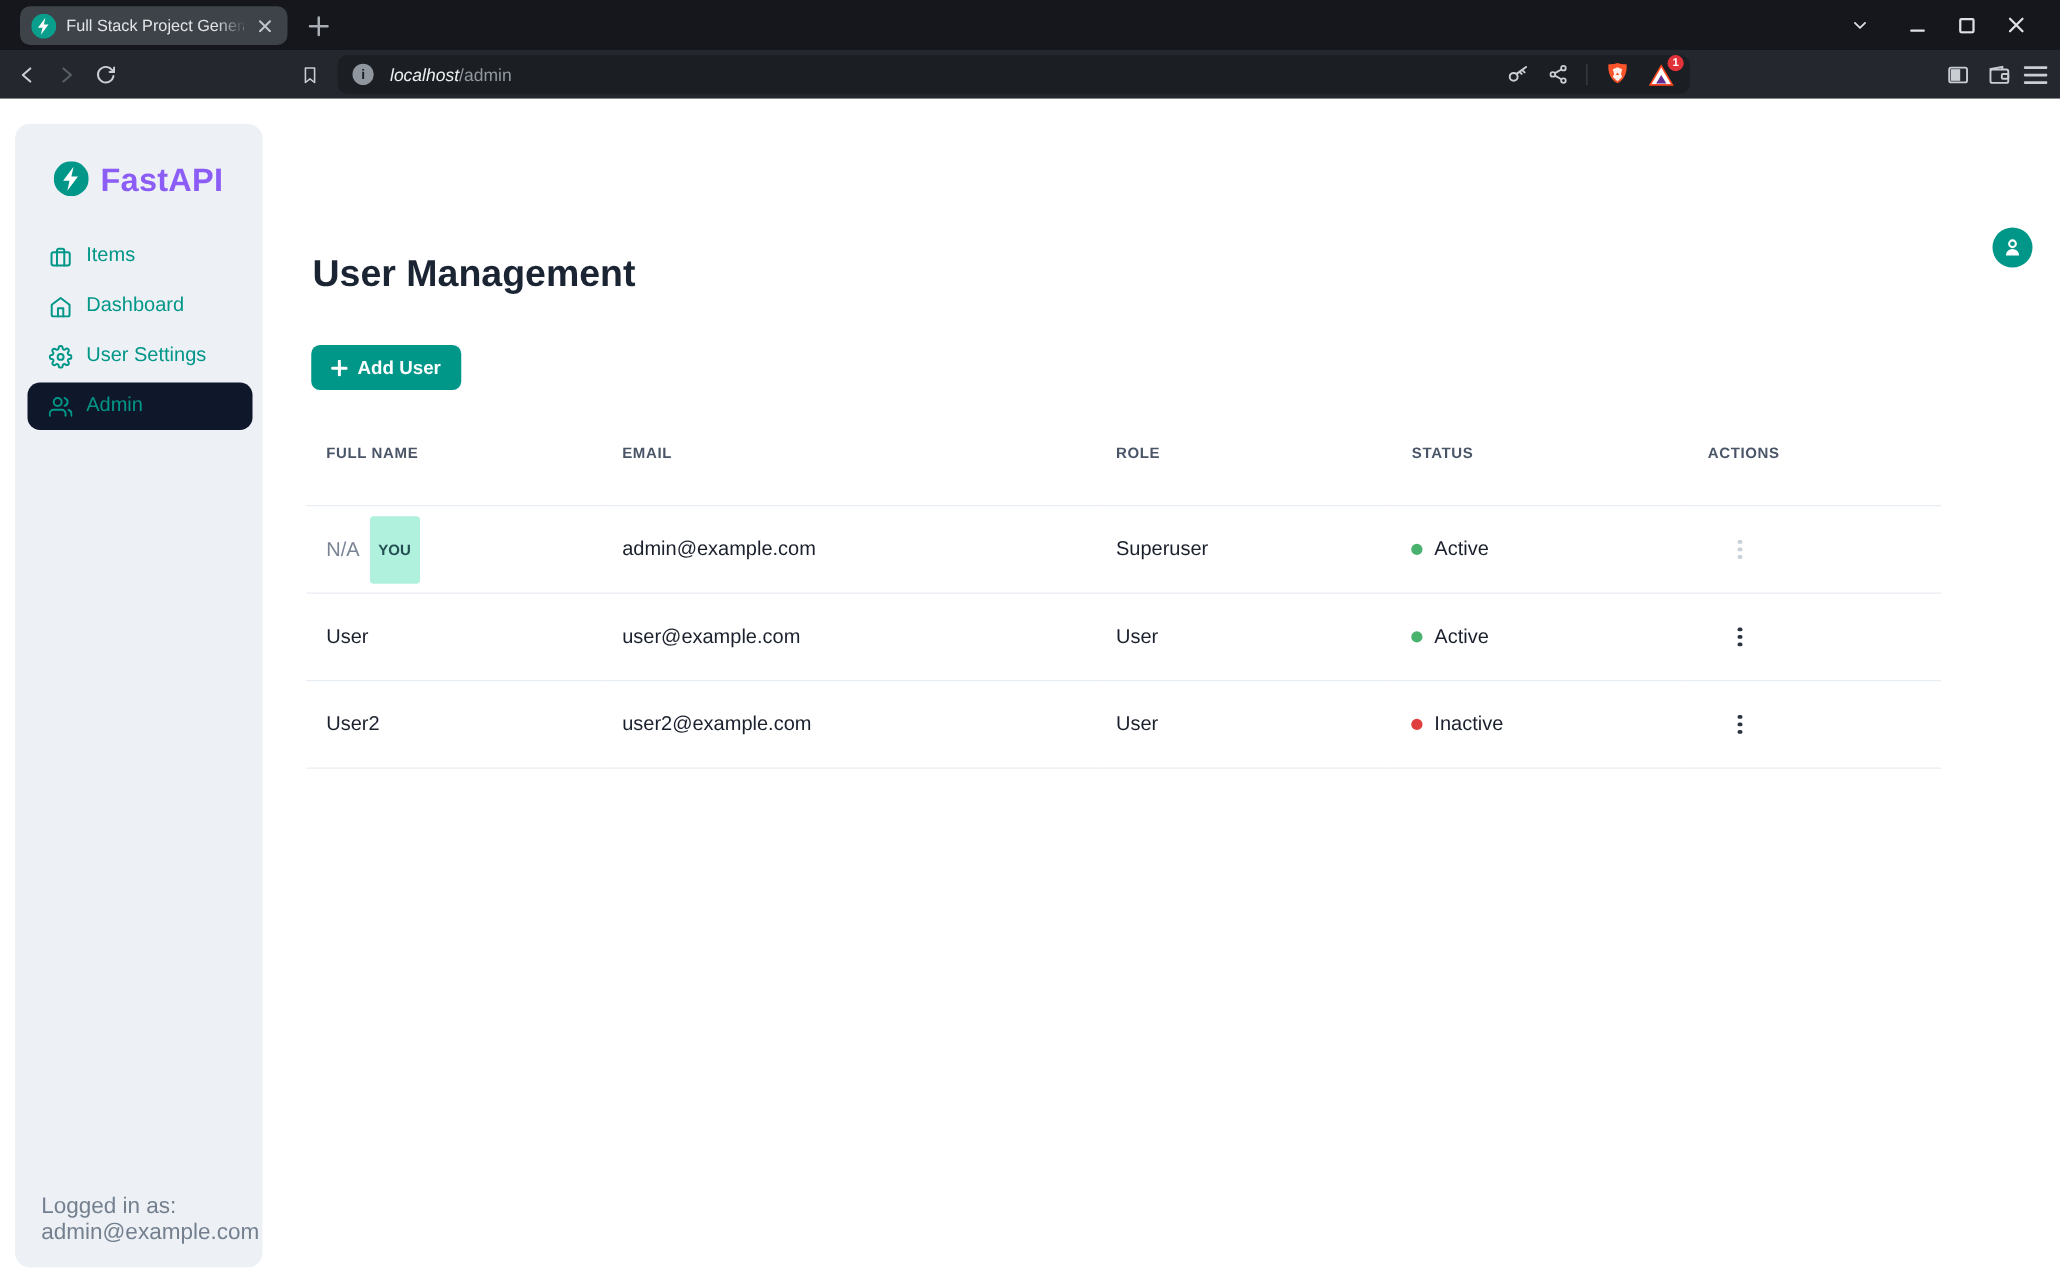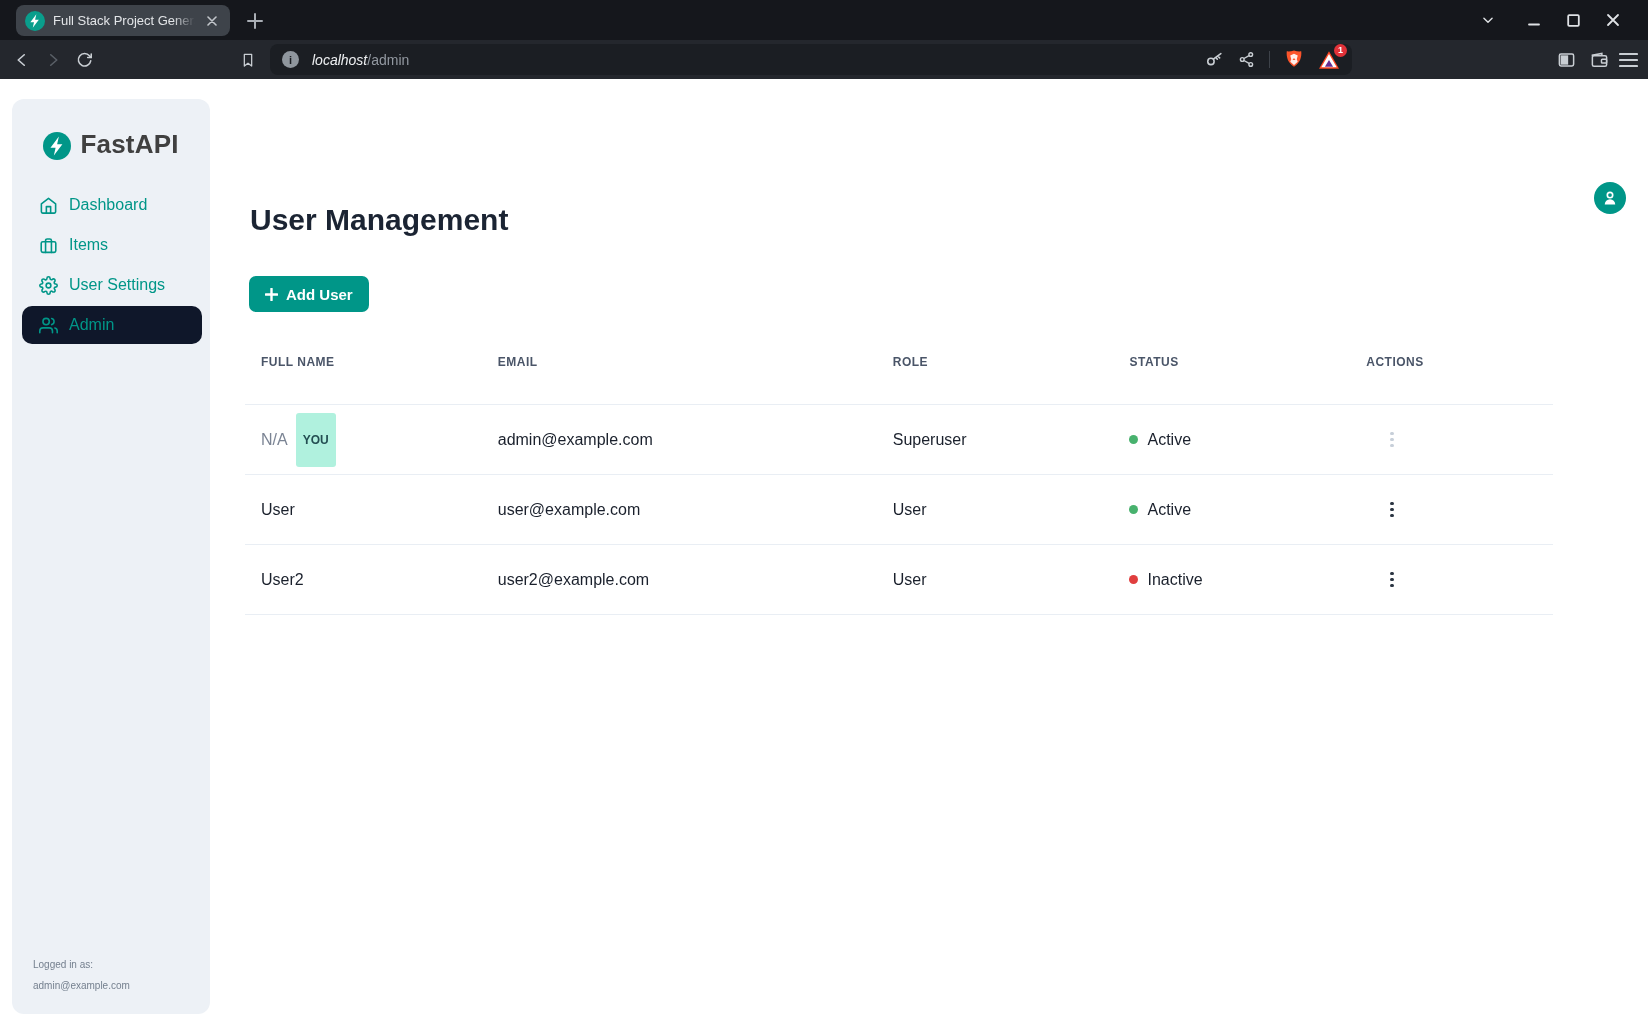--- a/index.html
+++ b/index.html
@@ -30,27 +30,27 @@
   .bar-right { margin-left:auto; display:flex; align-items:center; gap:14px; }
   .vsep { width:1px; height:17px; background:#3d4249; }
   .bat-wrap { position:relative; }
   .bat-badge { position:absolute; top:-6px; right:-7px; min-width:13px; height:13px; border-radius:7px; background:#e13239;
                color:#fff; font-size:9px; font-weight:700; display:flex; align-items:center; justify-content:center; padding:0 3px; }
 
   
   .content { position:absolute; top:79px; left:0; width:1648px; height:946px; background:#ffffff; }
 
   .sidebar { position:absolute; left:12px; top:20px; width:198px; height:915px; background:#edf1f6; border-radius:12px; }
-  .logo { display:flex; align-items:flex-end; justify-content:center; gap:9px; margin-top:30px;
-          color:#404040; font-size:26px; font-weight:600; letter-spacing:0.2px; }
+  .logo { display:flex; align-items:flex-start; justify-content:center; gap:9px; margin-top:30px;
+          color:#8b5cf6; font-size:26px; font-weight:600; letter-spacing:0.2px; }
   .nav { margin-top:26px; display:flex; flex-direction:column; gap:2px; }
   .nav-item { display:flex; align-items:center; gap:11px; height:38px; padding-left:17px; margin:0 8px 0 10px;
               border-radius:10px; color:#009688; font-size:16px; cursor:pointer; }
   .nav-item.active { background:#0f172a; }
-  .side-footer { position:absolute; left:21px; bottom:18px; font-size:10px; color:#75808f; line-height:21px; }
+  .side-footer { position:absolute; left:21px; bottom:18px; font-size:18px; color:#75808f; line-height:21px; }
 
   .page-title { position:absolute; left:250px; top:124px; font-size:30px; font-weight:700; color:#1b2433; }
   .add-user-btn { position:absolute; left:249px; top:197px; height:36px; padding:0 16px; background:#009688; border:none;
                   border-radius:7px; color:#ffffff; font-family:"Liberation Sans",sans-serif; font-size:15px; font-weight:700;
                   display:flex; align-items:center; gap:8px; cursor:pointer; }
   .avatar-btn { position:absolute; left:1594px; top:103px; width:32px; height:32px; border-radius:50%; background:#009688;
                 display:flex; align-items:center; justify-content:center; cursor:pointer; }
 
   table.users { position:absolute; left:245px; top:252px; width:1308px; border-collapse:collapse; table-layout:fixed; }
   table.users th { text-align:left; font-size:12px; font-weight:700; color:#4a5568; letter-spacing:0.5px;
@@ -204,34 +204,34 @@
           <circle cx="12" cy="12" r="12" fill="#009688"></circle>
           <path d="M13.6 3.8 6.4 13.4h4.4l-1.5 6.8 7.3-9.8h-4.5z" fill="#fff"></path>
         </svg>
       <span>FastAPI</span>
     </div>
 
     <nav class="nav">
       <div class="nav-item">
         <span>
           <svg width="19" height="19" viewBox="0 0 24 24" fill="none" stroke="#009688" stroke-width="2" stroke-linecap="round" stroke-linejoin="round">
+              <rect x="2.8" y="7.3" width="18.4" height="13.4" rx="2"></rect>
+              <path d="M15.7 20.7v-15a2 2 0 0 0-2-2h-3.4a2 2 0 0 0-2 2v15"></path>
+            </svg>
+        </span>
+        <span>Items</span>
+      </div>
+      <div class="nav-item">
+        <span>
+          <svg width="19" height="19" viewBox="0 0 24 24" fill="none" stroke="#009688" stroke-width="2" stroke-linecap="round" stroke-linejoin="round">
               <path d="M3 9.8 12 3l9 6.8V20a1.6 1.6 0 0 1-1.6 1.6H4.6A1.6 1.6 0 0 1 3 20Z"></path>
               <path d="M9.3 21.6v-8.2h5.4v8.2"></path>
             </svg>
         </span>
         <span>Dashboard</span>
-      </div>
-      <div class="nav-item">
-        <span>
-          <svg width="19" height="19" viewBox="0 0 24 24" fill="none" stroke="#009688" stroke-width="2" stroke-linecap="round" stroke-linejoin="round">
-              <rect x="2.8" y="7.3" width="18.4" height="13.4" rx="2"></rect>
-              <path d="M15.7 20.7v-15a2 2 0 0 0-2-2h-3.4a2 2 0 0 0-2 2v15"></path>
-            </svg>
-        </span>
-        <span>Items</span>
       </div>
       <div class="nav-item">
         <span>
           <svg width="19" height="19" viewBox="0 0 24 24" fill="none" stroke="#009688" stroke-width="2" stroke-linecap="round" stroke-linejoin="round">
               <circle cx="12" cy="12" r="3"></circle>
               <path d="M19.4 15a1.65 1.65 0 0 0 .33 1.82l.06.06a2 2 0 0 1 0 2.83 2 2 0 0 1-2.83 0l-.06-.06a1.65 1.65 0 0 0-1.82-.33 1.65 1.65 0 0 0-1 1.51V21a2 2 0 0 1-2 2 2 2 0 0 1-2-2v-.09A1.65 1.65 0 0 0 9 19.4a1.65 1.65 0 0 0-1.82.33l-.06.06a2 2 0 0 1-2.83 0 2 2 0 0 1 0-2.83l.06-.06a1.65 1.65 0 0 0 .33-1.82 1.65 1.65 0 0 0-1.51-1H3a2 2 0 0 1-2-2 2 2 0 0 1 2-2h.09A1.65 1.65 0 0 0 4.6 9a1.65 1.65 0 0 0-.33-1.82l-.06-.06a2 2 0 0 1 0-2.83 2 2 0 0 1 2.83 0l.06.06a1.65 1.65 0 0 0 1.82.33H9a1.65 1.65 0 0 0 1-1.51V3a2 2 0 0 1 2-2 2 2 0 0 1 2 2v.09a1.65 1.65 0 0 0 1 1.51 1.65 1.65 0 0 0 1.82-.33l.06-.06a2 2 0 0 1 2.83 0 2 2 0 0 1 0 2.83l-.06.06a1.65 1.65 0 0 0-.33 1.82V9a1.65 1.65 0 0 0 1.51 1H21a2 2 0 0 1 2 2 2 2 0 0 1-2 2h-.09a1.65 1.65 0 0 0-1.51 1z"></path>
             </svg>
         </span>
         <span>User Settings</span>
       </div>

